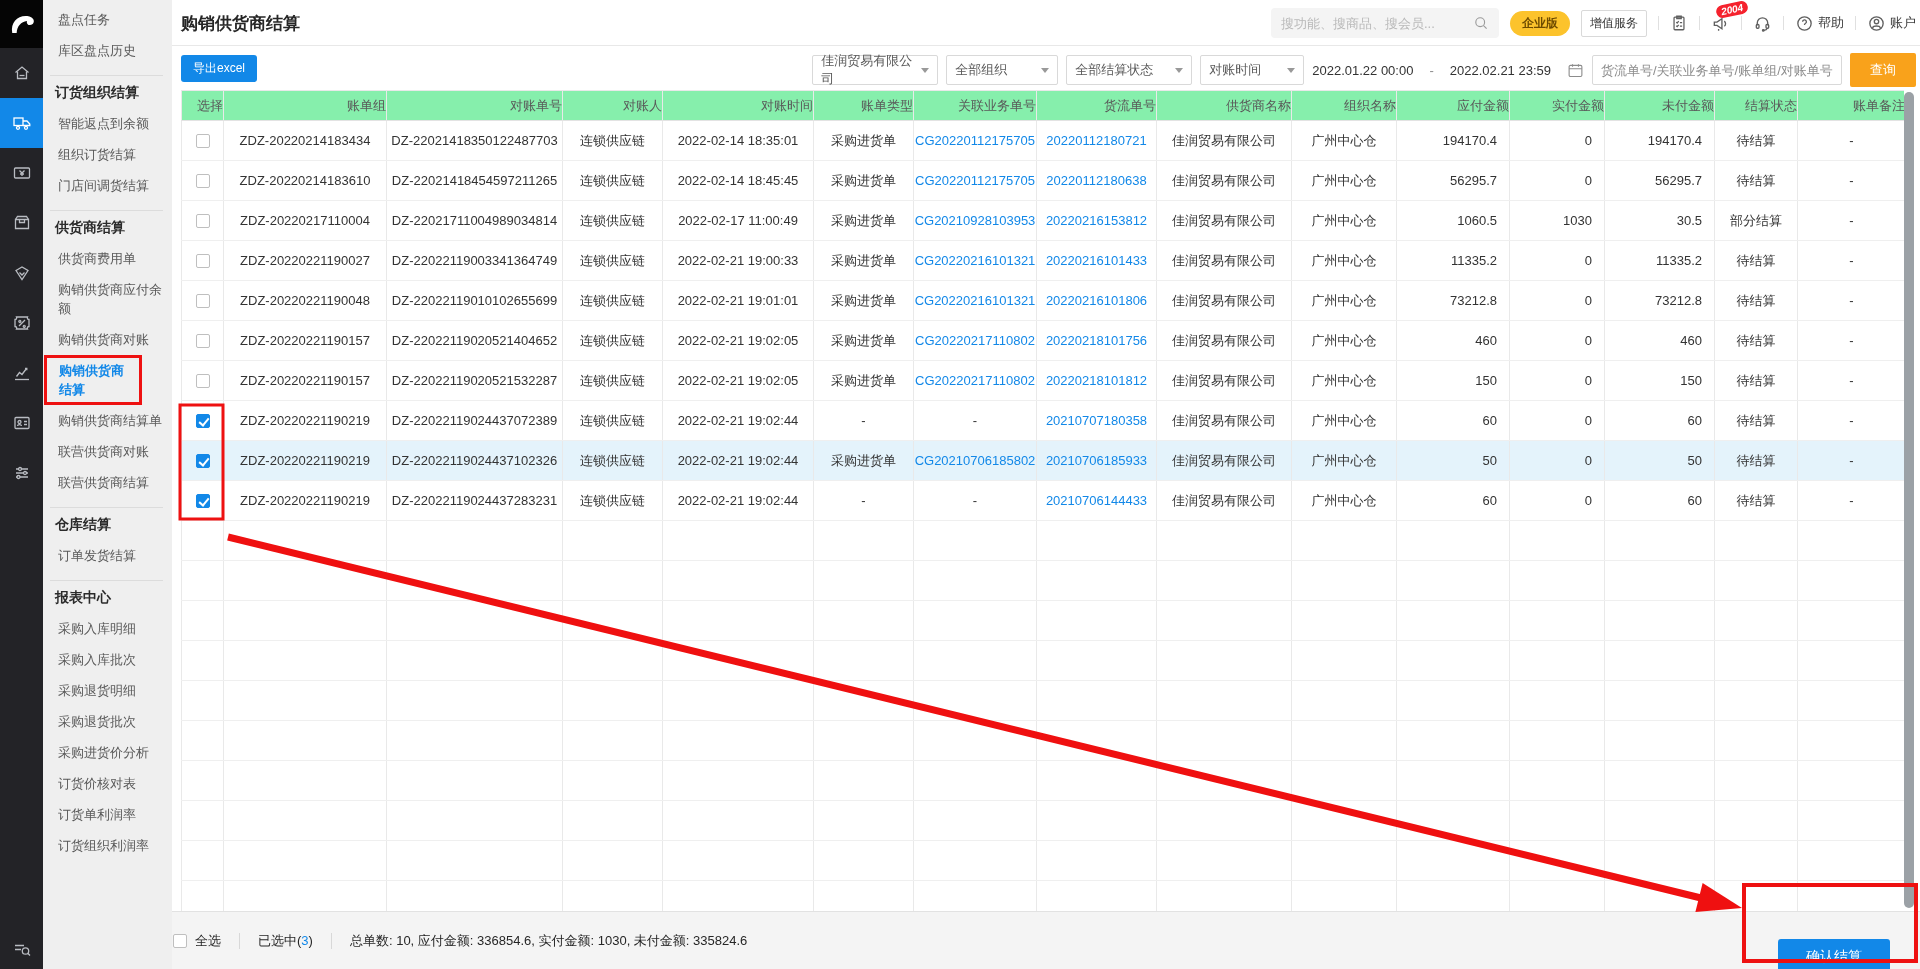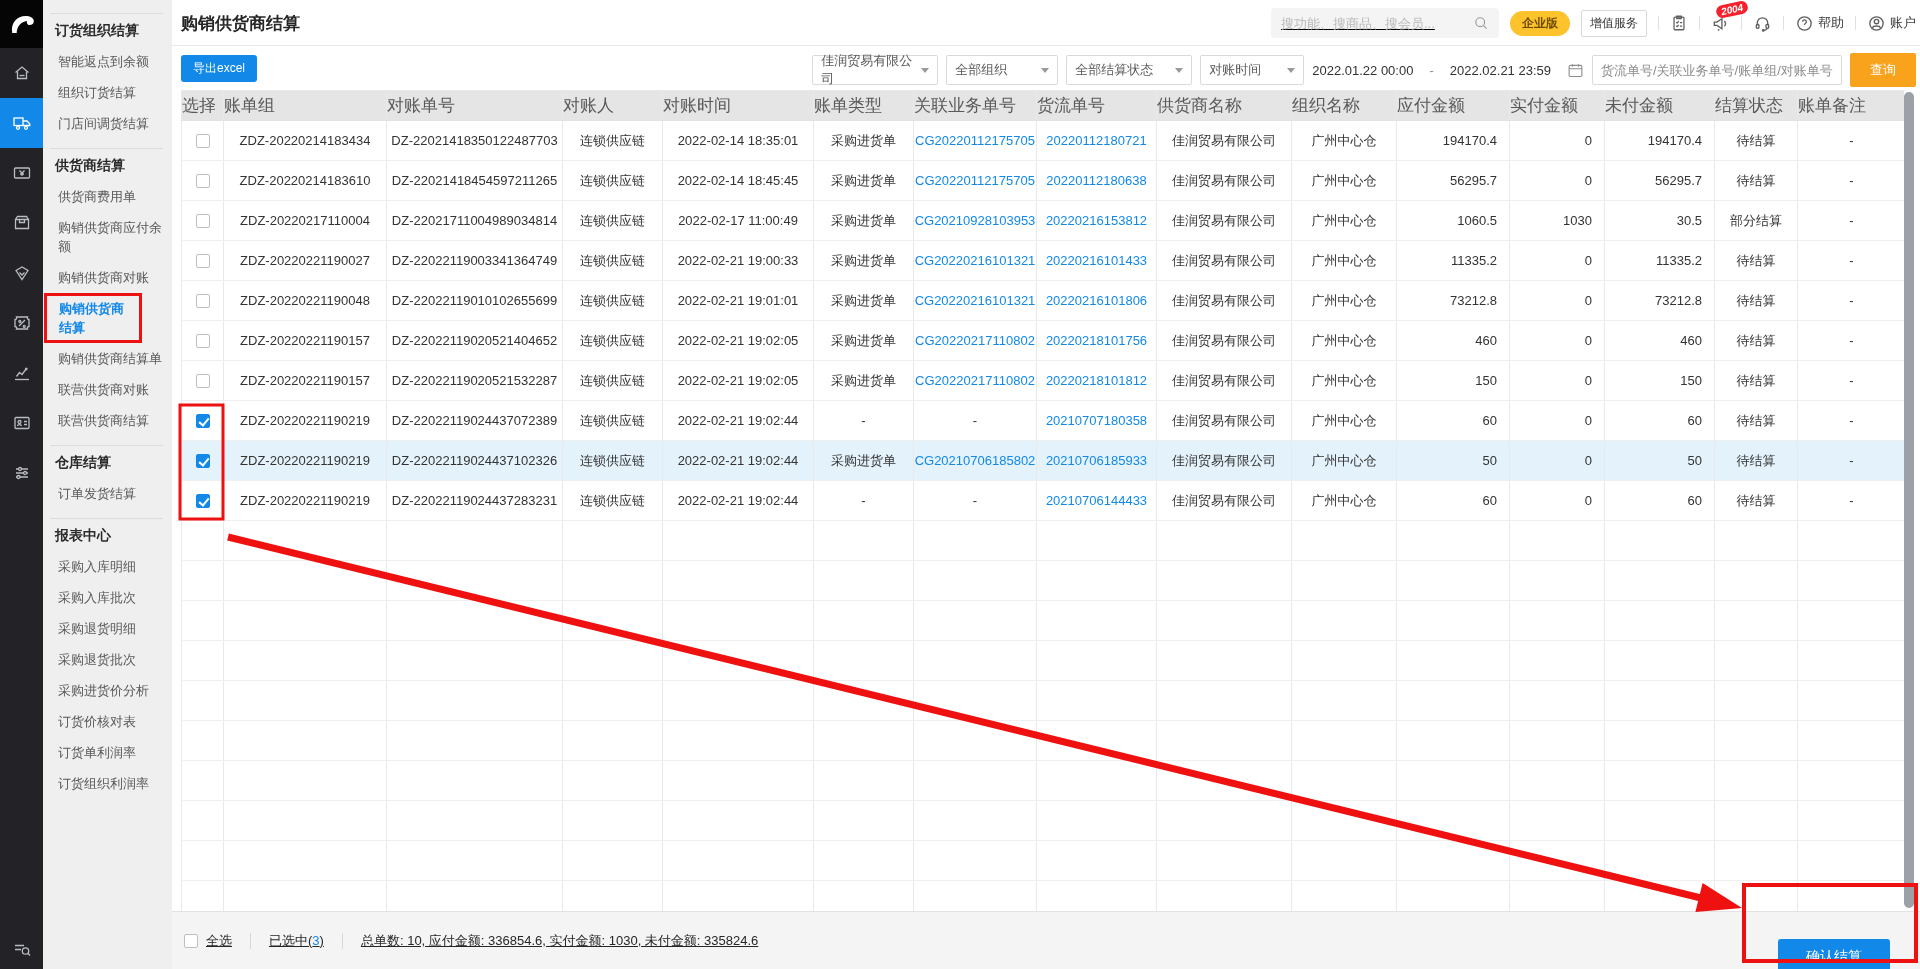--- a/index.html
+++ b/index.html
@@ -22,21 +22,21 @@
   .menu-group.divided::before{content:"";display:block;height:1px;background:#dcdcdc;margin:0 9px 0 7px;}
   .menu-header{height:32px;line-height:32px;padding-left:12px;font-size:14px;font-weight:bold;color:#2b2b2b;}
   .menu-item{padding:6px 6px 6px 15px;font-size:13px;line-height:19px;color:#595959;cursor:pointer;}
   .menu-item.active{color:#1288e8;font-weight:bold;border:3px solid #ee1111;padding:3px 3px 3px 12px;margin:0 30px 0 1px;background:#efefef;}
 
   
   .main{position:absolute;left:172px;top:0;right:0;bottom:0;}
   .page-header{height:46px;border-bottom:1px solid #e8e8e8;position:relative;}
   .page-title{position:absolute;left:9px;top:0;height:46px;display:flex;align-items:center;font-size:17px;font-weight:600;color:#262626;}
   .header-right{position:absolute;right:4px;top:0;height:46px;display:flex;align-items:center;gap:11px;}
-  .hsearch{width:228px;height:30px;background:#f4f4f4;border-radius:4px;display:flex;align-items:center;padding:0 10px;text-decoration:underline;}
+  .hsearch{width:228px;height:30px;background:#f4f4f4;border-radius:4px;display:flex;align-items:center;padding:0 10px;}
   .hsearch input{border:none;background:transparent;outline:none;flex:1;font-size:13px;color:#666;font-family:inherit;}
   .hsearch input::placeholder{color:#b9b9b9;}
   .hsearch svg{stroke:#9a9a9a;fill:none;stroke-width:1.4;}
   .pill{background:#fcc32c;color:#6e4b00;font-size:12px;font-weight:bold;padding:4px 12px;border-radius:13px;cursor:pointer;}
   .vas{border:1px solid #d9d9d9;background:#fff;font-size:12px;color:#333;padding:4px 8px;border-radius:2px;cursor:pointer;font-family:Liberation Sans, sans-serif;}
   .hdiv{width:1px;height:14px;background:#e0e0e0;}
   .hicon{display:flex;align-items:center;gap:4px;color:#3d3d3d;font-size:13px;position:relative;cursor:pointer;}
   .hicon svg{stroke:#5f5f5f;fill:none;stroke-width:1.4;}
   .badge{position:absolute;top:-11px;left:5px;background:#f5222d;color:#fff;font-size:10px;font-style:italic;font-weight:bold;padding:1px 5px;border-radius:8px;transform:rotate(-12deg);}
 
@@ -49,35 +49,35 @@
   .w1{width:126px}.w2{width:112px}.w3{width:126px}.w4{width:104px}
   .dates{display:flex;align-items:center;gap:16px;font-size:13px;color:#333;cursor:pointer;}
   .dates svg{stroke:#8c8c8c;fill:none;stroke-width:1.3;}
   .finput{width:250px;height:30px;border:1px solid #d9d9d9;border-radius:2px;padding:0 8px;font-size:13px;color:#595959;font-family:inherit;outline:none;background:#fff;}
   .finput::placeholder{color:#8c8c8c;}
   .btn-query{width:66px;height:34px;background:#f9a21b;color:#fff;border:none;border-radius:2px;font-size:13px;cursor:pointer;font-family:inherit;}
 
   
   .table-wrap{position:absolute;left:9px;top:90px;bottom:58px;right:16px;overflow:hidden;}
   table{border-collapse:collapse;table-layout:fixed;width:1724px;border-left:1px solid #e9e9e9;}
-  th{height:30px;background:#e5e5e5;font-size:17px;font-weight:normal;color:#595959;border-right:1px solid #e9e9e9;border-top:1px solid #e9e9e9;border-bottom:1px solid #e3e3e3;text-align:left;}
+  th{height:30px;background:#86efac;font-size:13px;font-weight:normal;color:#595959;border-right:1px solid #e9e9e9;border-top:1px solid #e9e9e9;border-bottom:1px solid #e3e3e3;text-align:right;}
   td{height:40px;font-size:13px;color:#333;border-right:1px solid #e9e9e9;border-bottom:1px solid #efefef;overflow:hidden;white-space:nowrap;}
   tr.hl td{background:#e4f3fb;}
   td.c{text-align:center;}
   td.r{text-align:right;padding-right:12px;}
   td.link{color:#1288e8;cursor:pointer;}
   .cb{display:inline-block;width:14px;height:14px;border:1px solid #bfbfbf;border-radius:2px;background:#fff;vertical-align:middle;cursor:pointer;}
   .cb.on{background:#1288e8;border-color:#1288e8;position:relative;}
   .cb.on::after{content:"";position:absolute;left:4px;top:1px;width:4px;height:8px;border:solid #fff;border-width:0 2px 2px 0;transform:rotate(40deg);}
 
   .scrollthumb{position:absolute;right:6px;top:92px;width:10px;height:816px;background:#9ba1a6;border-radius:5px;z-index:6;}
 
   
   .footer{position:absolute;left:0;right:0;bottom:0;height:58px;background:#f4f4f4;border-top:1px solid #e2e2e2;z-index:3;}
-  .footer-left{position:absolute;left:12px;top:0;height:58px;display:flex;align-items:center;font-size:13px;color:#262626;text-decoration:underline;}
+  .footer-left{position:absolute;left:1px;top:0;height:58px;display:flex;align-items:center;font-size:13px;color:#262626;}
   .footer-left .gap{margin-left:8px;}
   .sep{width:1px;height:16px;background:#d8d8d8;margin:0 18px;}
   .blue{color:#1288e8;}
   .btn-confirm{position:absolute;right:30px;top:27px;width:112px;height:36px;background:#1288e8;color:#fff;border:none;border-radius:3px;font-size:14px;cursor:pointer;font-family:inherit;}
 
   
   .annotations{position:absolute;left:0;top:0;width:1920px;height:969px;pointer-events:none;z-index:40;}
 </style>
 </head>
 <body>
@@ -154,20 +154,24 @@
   <div class="rail-bottom">
     <svg width="20" height="20" viewBox="0 0 20 20">
       <path d="M3 6.5 h9 M3 10.5 h6"></path>
         <circle cx="13.5" cy="12" r="3.2"></circle>
         <path d="M15.8 14.3 L18 16.5"></path>
     </svg>
   </div>
 </div>
 
 <div class="menu">
+    <div class="menu-group">
+      <div class="menu-item">盘点任务</div>
+      <div class="menu-item">库区盘点历史</div>
+    </div>
     <div class="menu-group divided">
       <div class="menu-header">订货组织结算</div>
       <div class="menu-item">智能返点到余额</div>
       <div class="menu-item">组织订货结算</div>
       <div class="menu-item">门店间调货结算</div>
     </div>
     <div class="menu-group divided">
       <div class="menu-header">供货商结算</div>
       <div class="menu-item">供货商费用单</div>
       <div class="menu-item">购销供货商应付余额</div>

